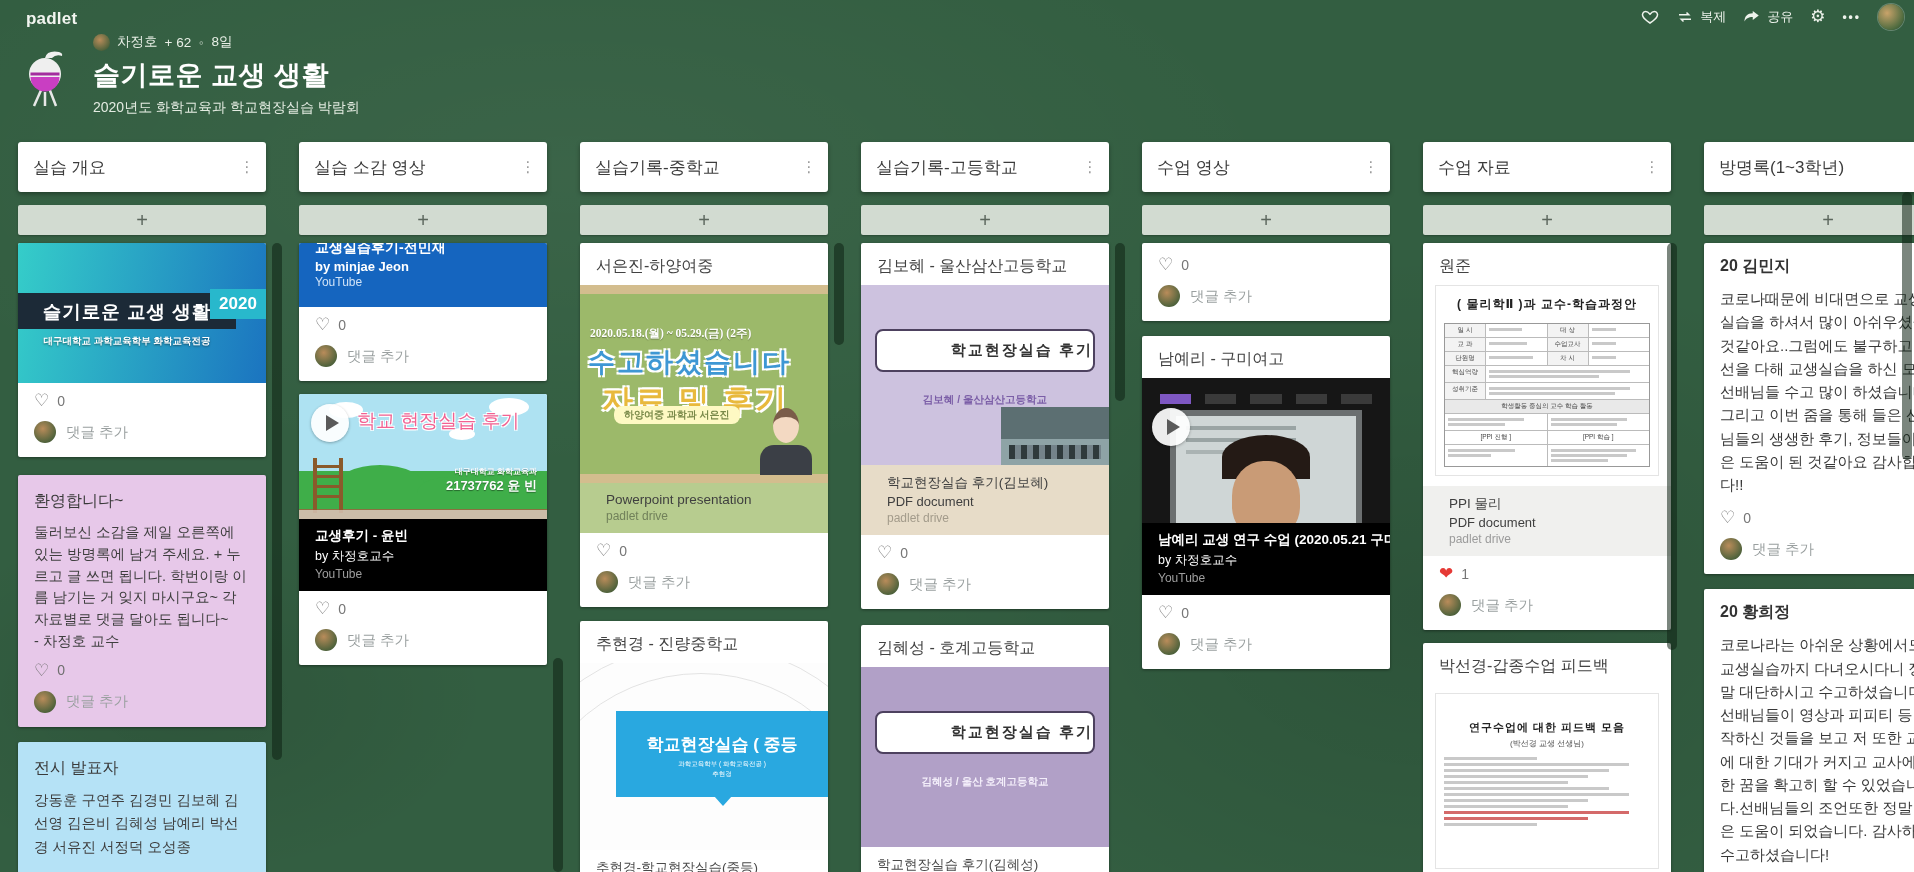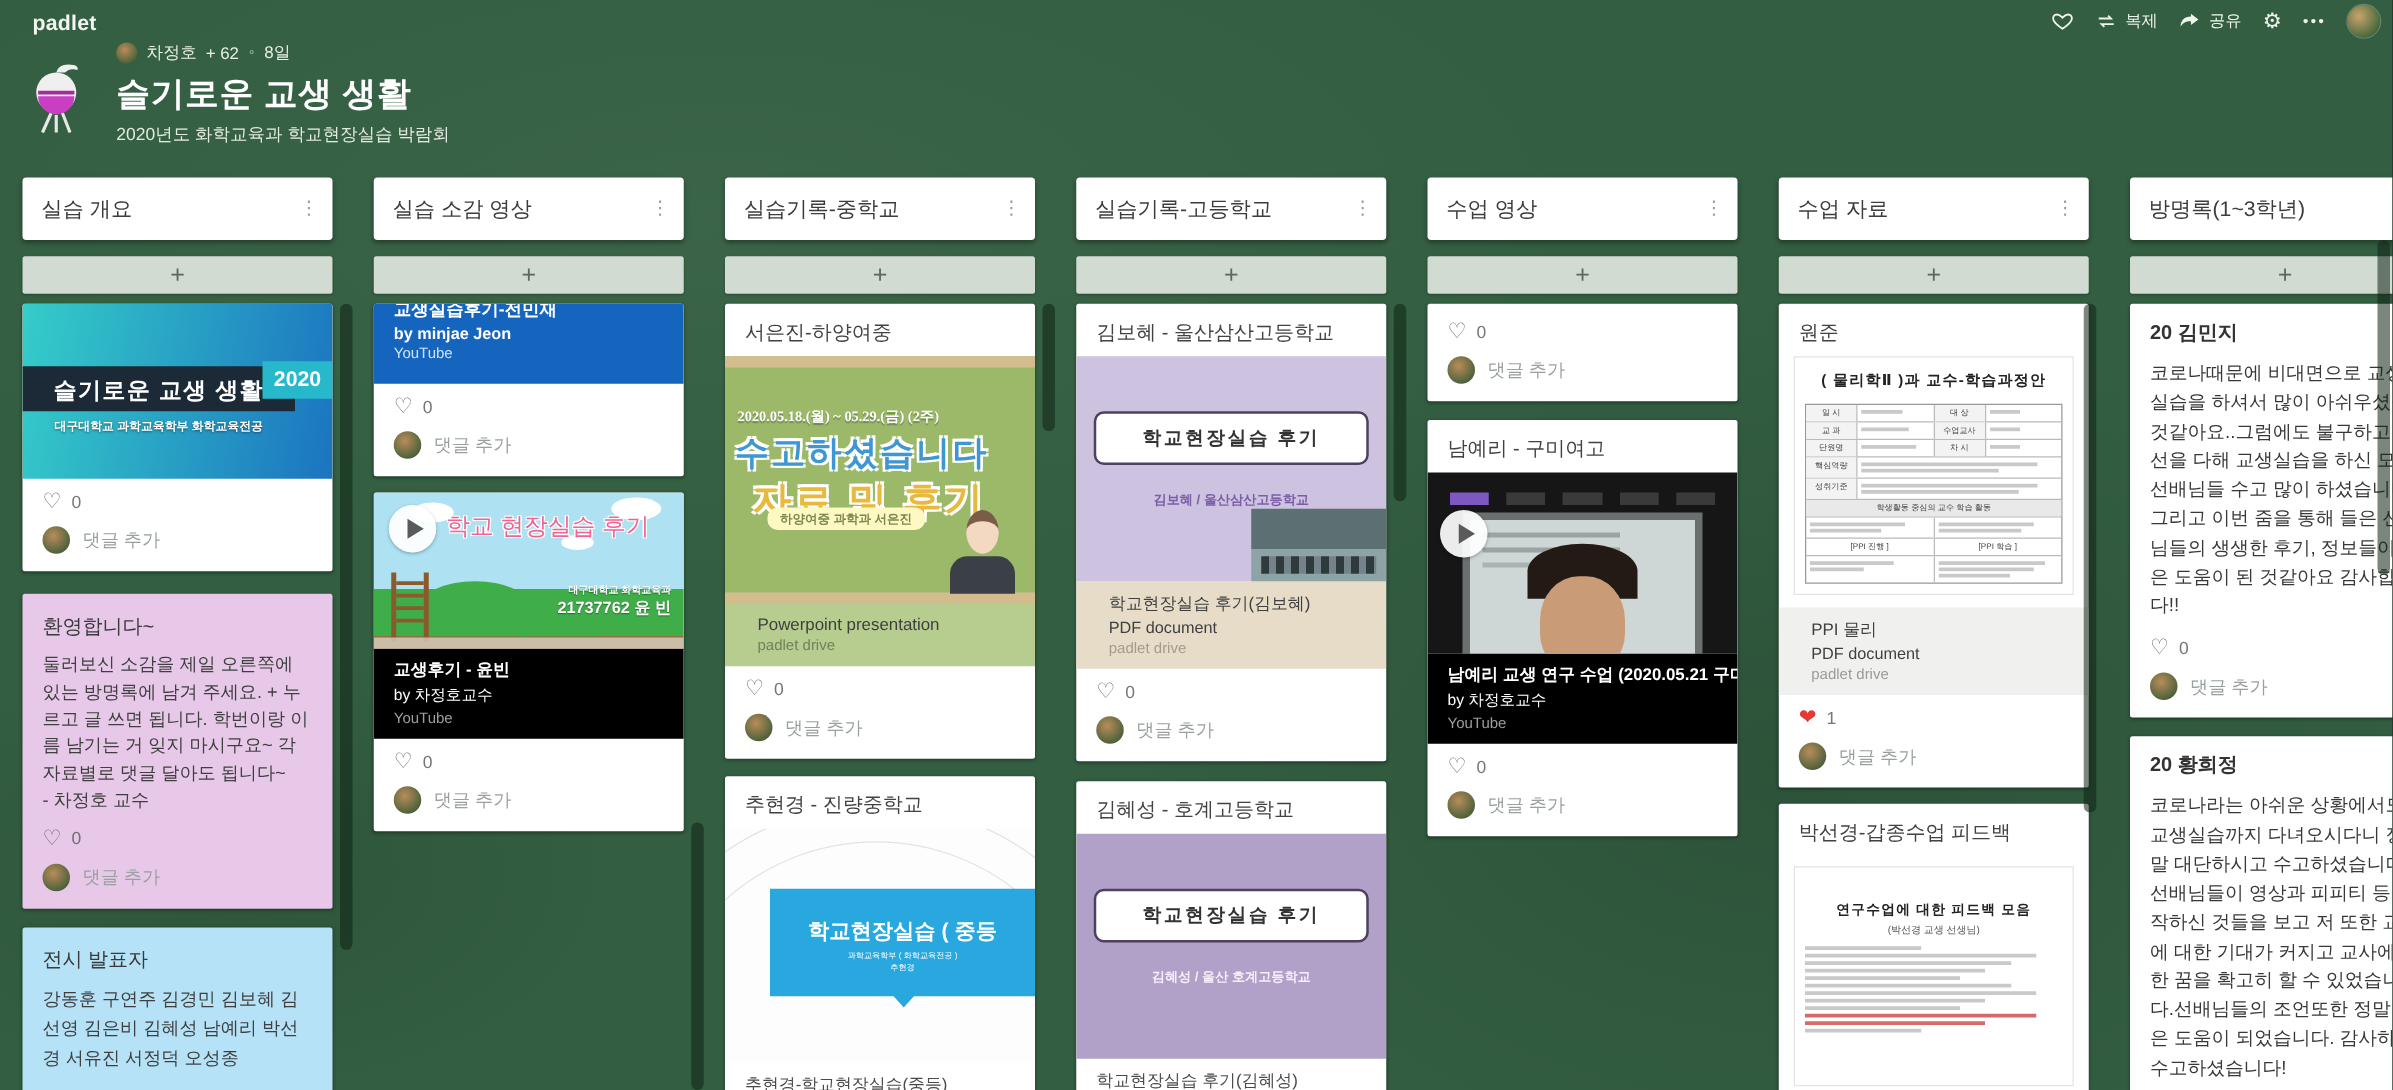--- a/index.html
+++ b/index.html
@@ -108,21 +108,21 @@
   .c3b-band .b2{font-size:6.5px;margin-top:4px;}
   .c3b-band .b3{font-size:6.5px;margin-top:1px;}
   .c3b-band em{position:absolute;left:50%;bottom:-9px;margin-left:-8px;width:0;height:0;
     border-left:9px solid transparent;border-right:9px solid transparent;border-top:10px solid #29a8e0;}
   .caption{padding:9px 16px 12px;font-size:13.5px;color:#4a4a4a;}
   
   .c4-img{height:180px;position:relative;}
   .c4a-img{background:#cdc2df;}
   .c4b-img{background:#b1a0c7;}
   .c4-box{position:absolute;left:14px;right:14px;top:44px;background:#fff;border:2px solid #4d415f;border-radius:8px;
-    text-align:center;font-size:15px;font-weight:bold;color:#333;padding:10px 0;letter-spacing:2px;}
+    text-align:right;font-size:15px;font-weight:bold;color:#333;padding:10px 0;letter-spacing:2px;}
   .c4-script{position:absolute;left:0;right:0;top:108px;text-align:center;font-size:10.5px;font-weight:bold;}
   .c4a-img .c4-script{color:#7b5ea7;}
   .c4b-img .c4-script{color:#f3eefa;}
   .c4a-photo{position:absolute;right:0;bottom:0;width:108px;height:58px;background:
      linear-gradient(#5c6f72 0 55%,#8ea3a6 55%);}
   .c4a-photo i{position:absolute;bottom:6px;left:8px;right:8px;height:14px;background:
      repeating-linear-gradient(90deg,#2f3a3c 0 6px,#74838a 6px 12px);}
   
   .c5b-thumb{height:145px;background:#161616;position:relative;overflow:hidden;}
   .c5b-bar{position:absolute;left:18px;right:18px;top:16px;height:10px;display:flex;gap:14px;}

